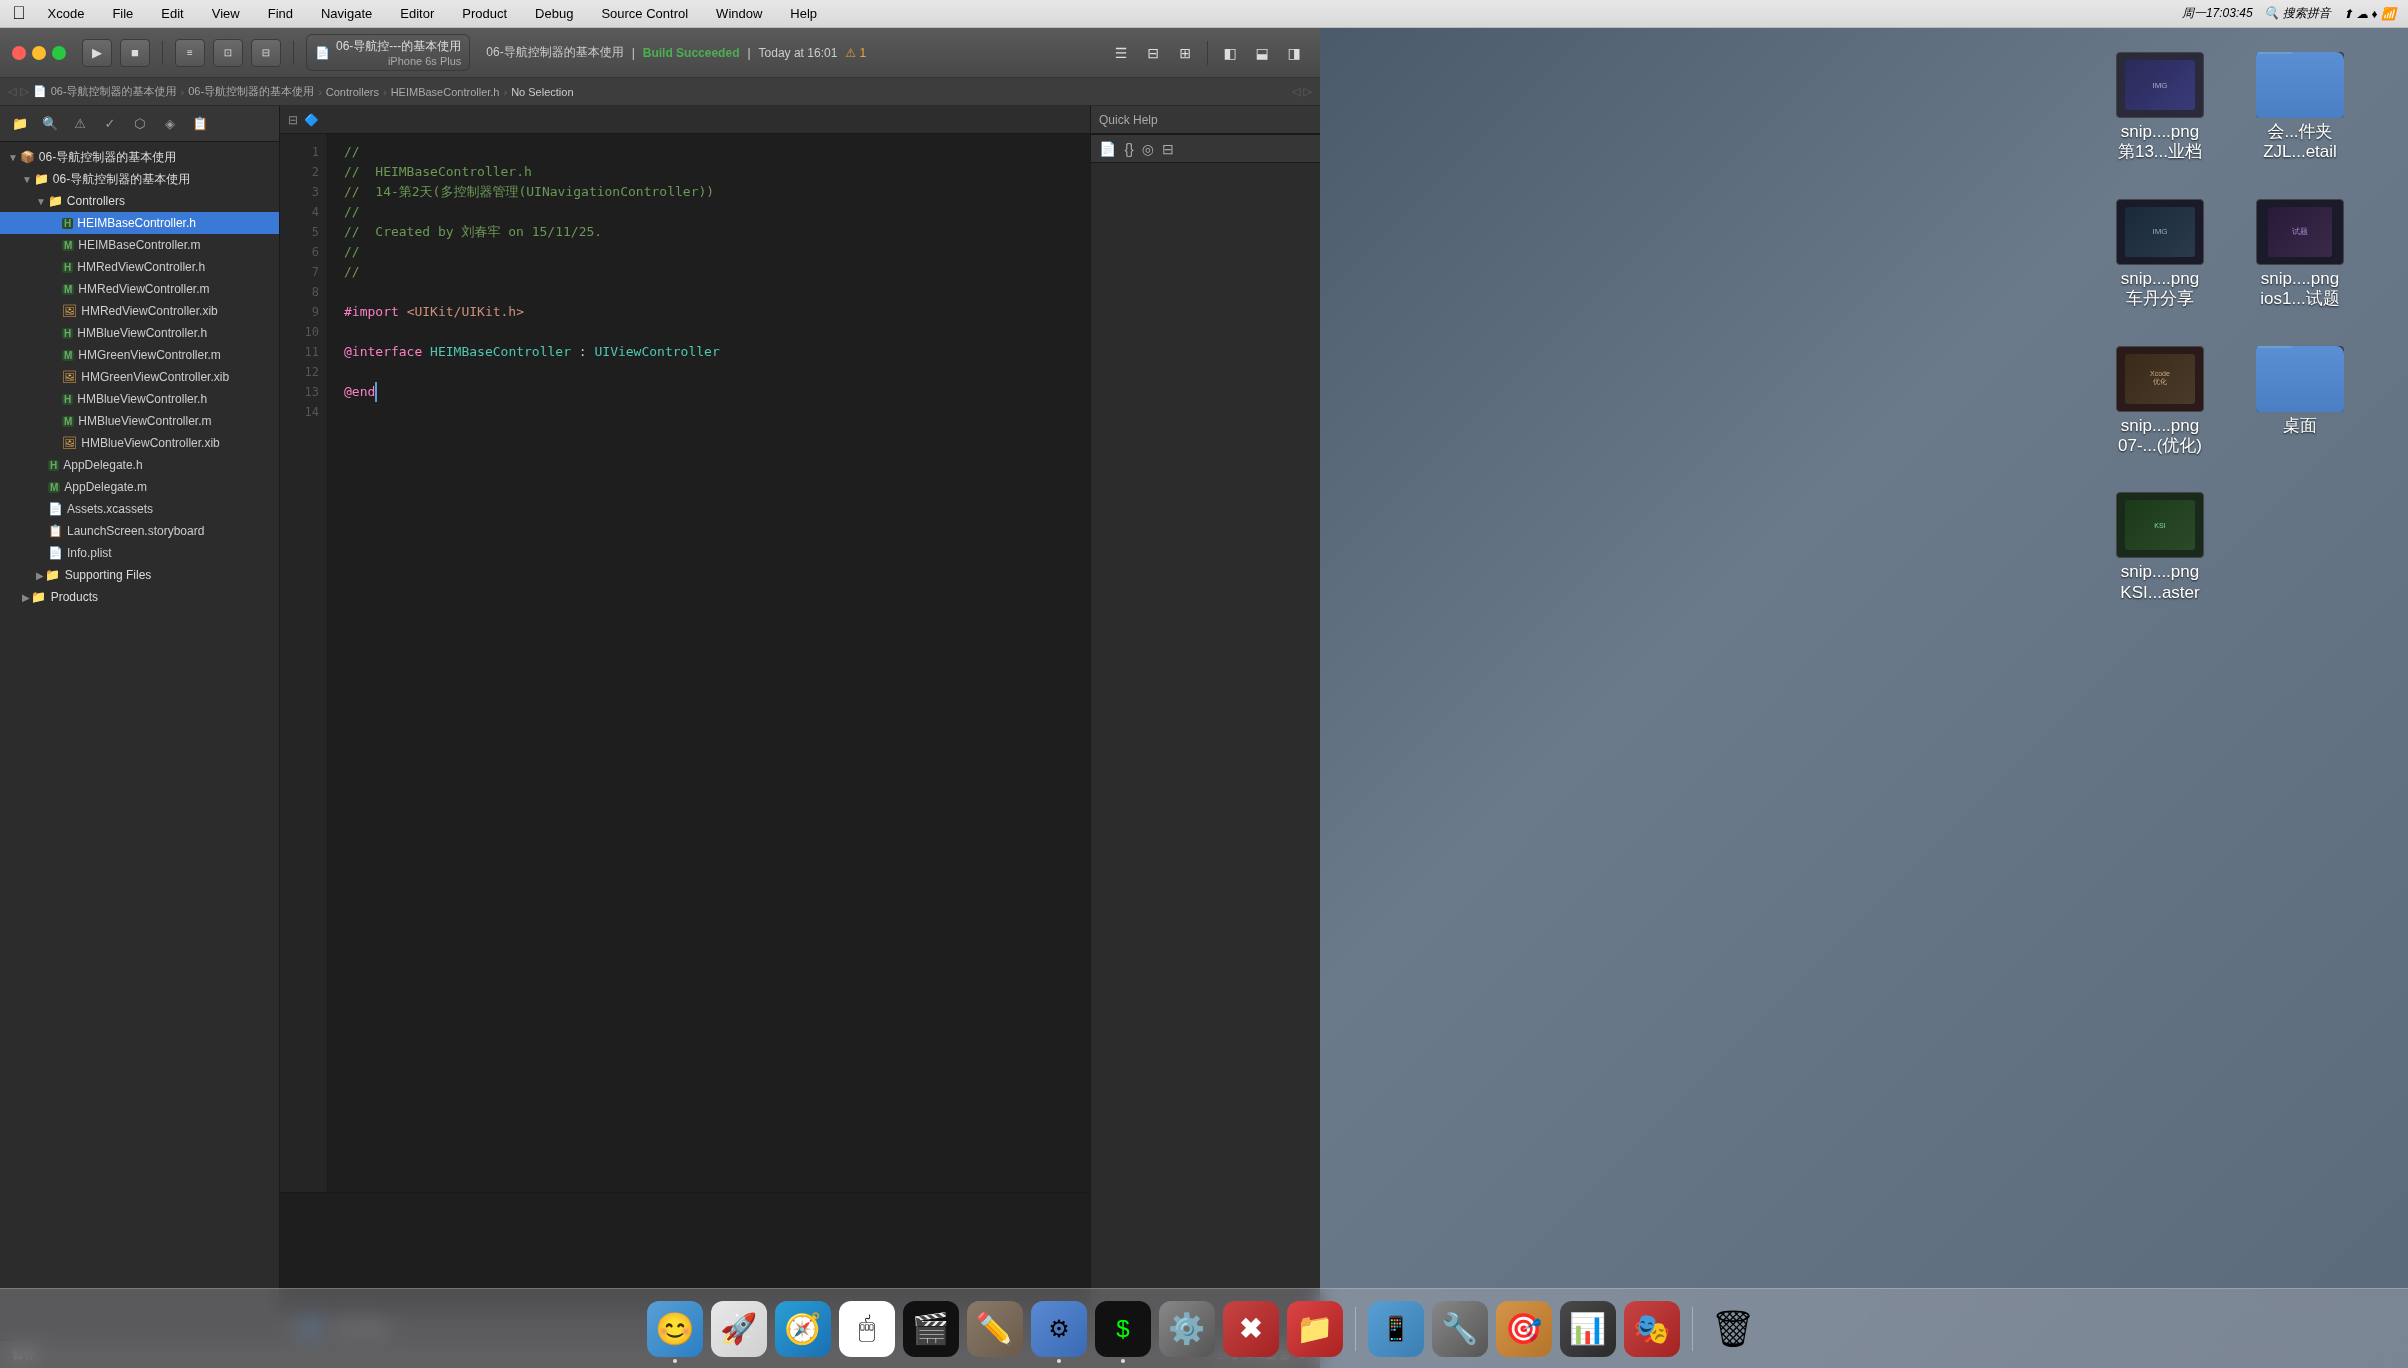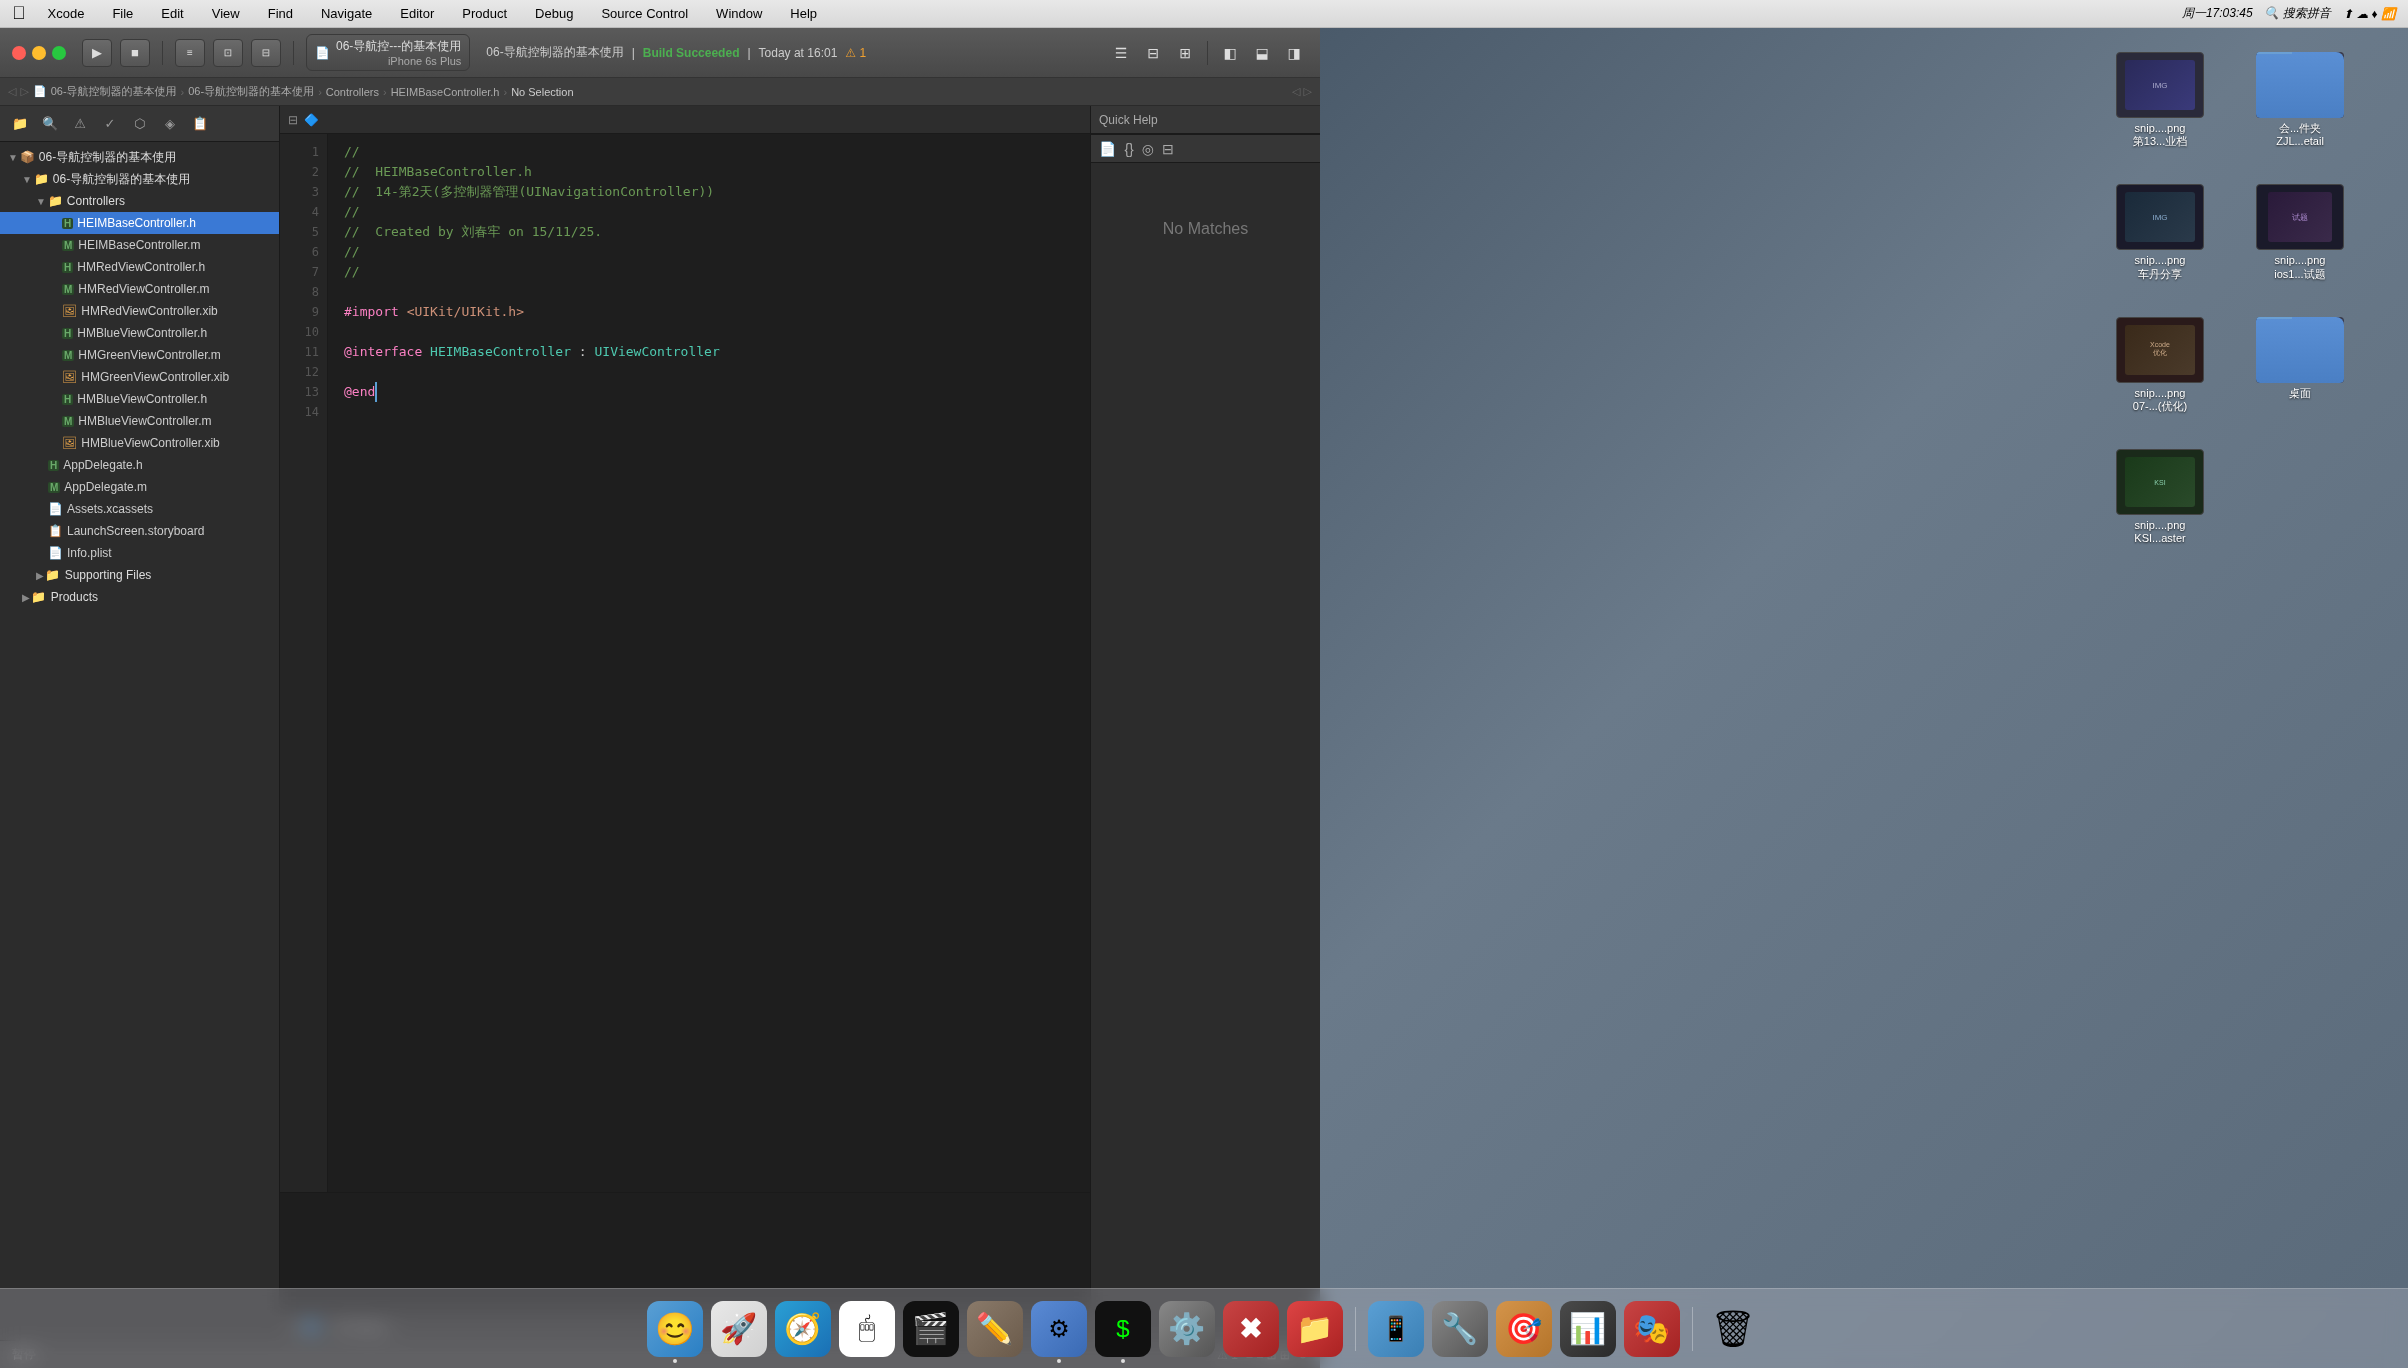--- a/index.html
+++ b/index.html
@@ -351,21 +351,21 @@
       height: 66px;
       background: #3a3a4a;
       border-radius: 4px;
       display: flex;
       align-items: center;
       justify-content: center;
       overflow: hidden;
       position: relative;
     }
     .desktop-icon .icon-label {
-      font-size: 11px;
+      font-size: 17px;
       color: #fff;
       text-shadow: 0 1px 2px rgba(0,0,0,0.8);
       text-align: center;
       max-width: 88px;
       line-height: 1.2;
     }
     .folder-icon-large {
       width: 88px;
       height: 66px;
       background: linear-gradient(to bottom, #5a8fd4, #4a7fc4);
@@ -673,21 +673,20 @@
       <div id="quick-help-header">
         <span>Quick Help</span>
       </div>
       <div id="quick-help-bottom">
         <div id="qh-icon-bar">
           <span style="color:#aaa; font-size:14px;">📄</span>
           <span style="color:#aaa; font-size:14px;">{}</span>
           <span style="color:#aaa; font-size:14px;">◎</span>
           <span style="color:#aaa; font-size:14px;">⊟</span>
         </div>
-        <div id="no-matches">No Matches</div>
       </div>
     </div>
 
   </div>
 
   <div id="status-bar">
     <span>暂停</span>
     <div class="status-right">
       <span>⚠ 1</span>
       <span>≡ ≡ ⊞ ⊞</span>

